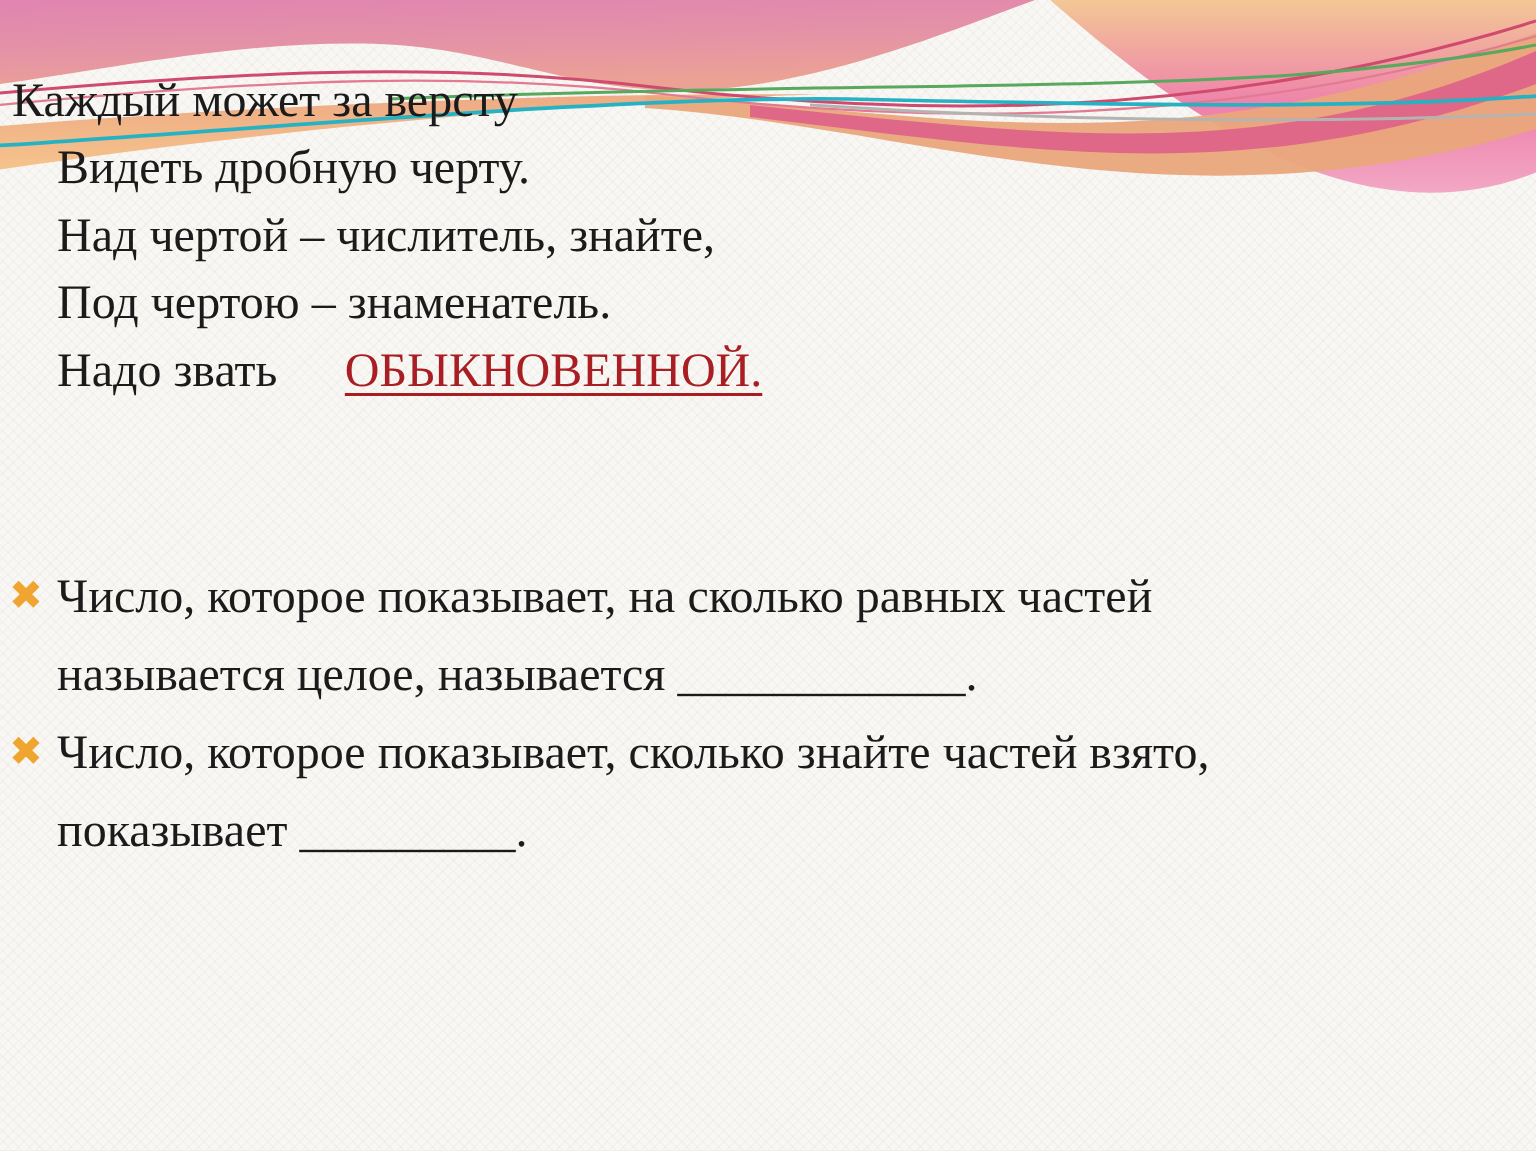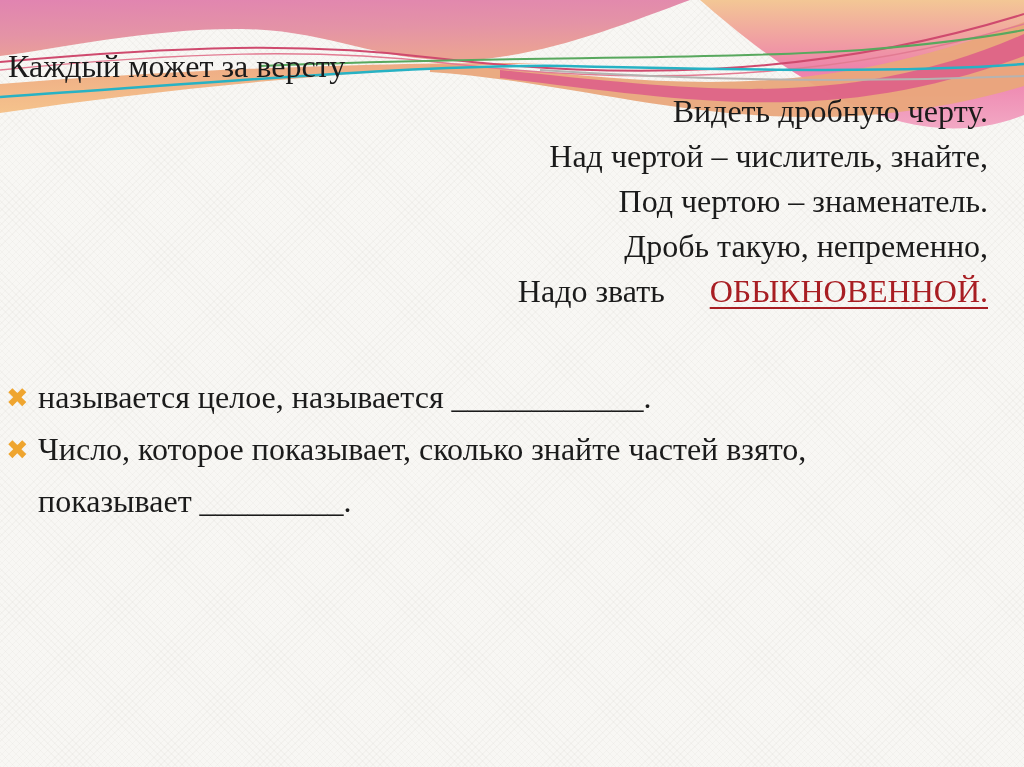--- a/index.html
+++ b/index.html
@@ -30,21 +30,21 @@
   .poem {
     position: absolute;
     left: 8px;
     top: 44px;
     width: 980px;
     font-size: 32px;
     line-height: 45px;
     color: #1b1b1b;
     z-index: 2;
   }
-  .poem-line.indent { padding-left: 30px; text-align: right; }
+  .poem-line.indent { padding-left: 30px; }
   .highlight {
     color: #a81e23;
     text-decoration: underline;
     text-decoration-color: #a81e23;
     text-decoration-thickness: 2px;
     text-underline-offset: 5px;
     margin-left: 37px;
   }
   .bullets {
     position: absolute;
@@ -108,29 +108,29 @@
     <path d="M260,66 C500,56 710,60 862,50 C925,45 982,38 1024,30" fill="none" stroke="#58a85e" stroke-width="2"></path>
     <path d="M0,97 C200,84 420,64 565,66 C745,70 905,73 1024,64" fill="none" stroke="#27b2c4" stroke-width="2.5"></path>
     <path d="M540,70 C720,82 880,82 1024,76" fill="none" stroke="#b5b3b1" stroke-width="2"></path>
   </svg>
 
   <div class="poem">
     <div class="poem-line">Каждый может за версту</div>
     <div class="poem-line indent">Видеть дробную черту.</div>
     <div class="poem-line indent">Над чертой – числитель, знайте,</div>
     <div class="poem-line indent">Под чертою – знаменатель.</div>
-    <div class="poem-line indent">Дробь такую, непременно,</div>
     <div class="poem-line indent">
       <span>Надо звать </span><span class="highlight">ОБЫКНОВЕННОЙ.</span>
     </div>
   </div>
 
   <div class="bullets">
     <div class="bullet-item">
       <span class="bullet-marker">✖</span>
+      <div>Число, которое показывает, на сколько равных частей</div>
       <div>называется целое, называется ____________.</div>
     </div>
     <div class="bullet-item">
       <span class="bullet-marker">✖</span>
       <div>Число, которое показывает, сколько знайте частей взято,</div>
       <div>показывает _________.</div>
     </div>
   </div>
 
 </div>

